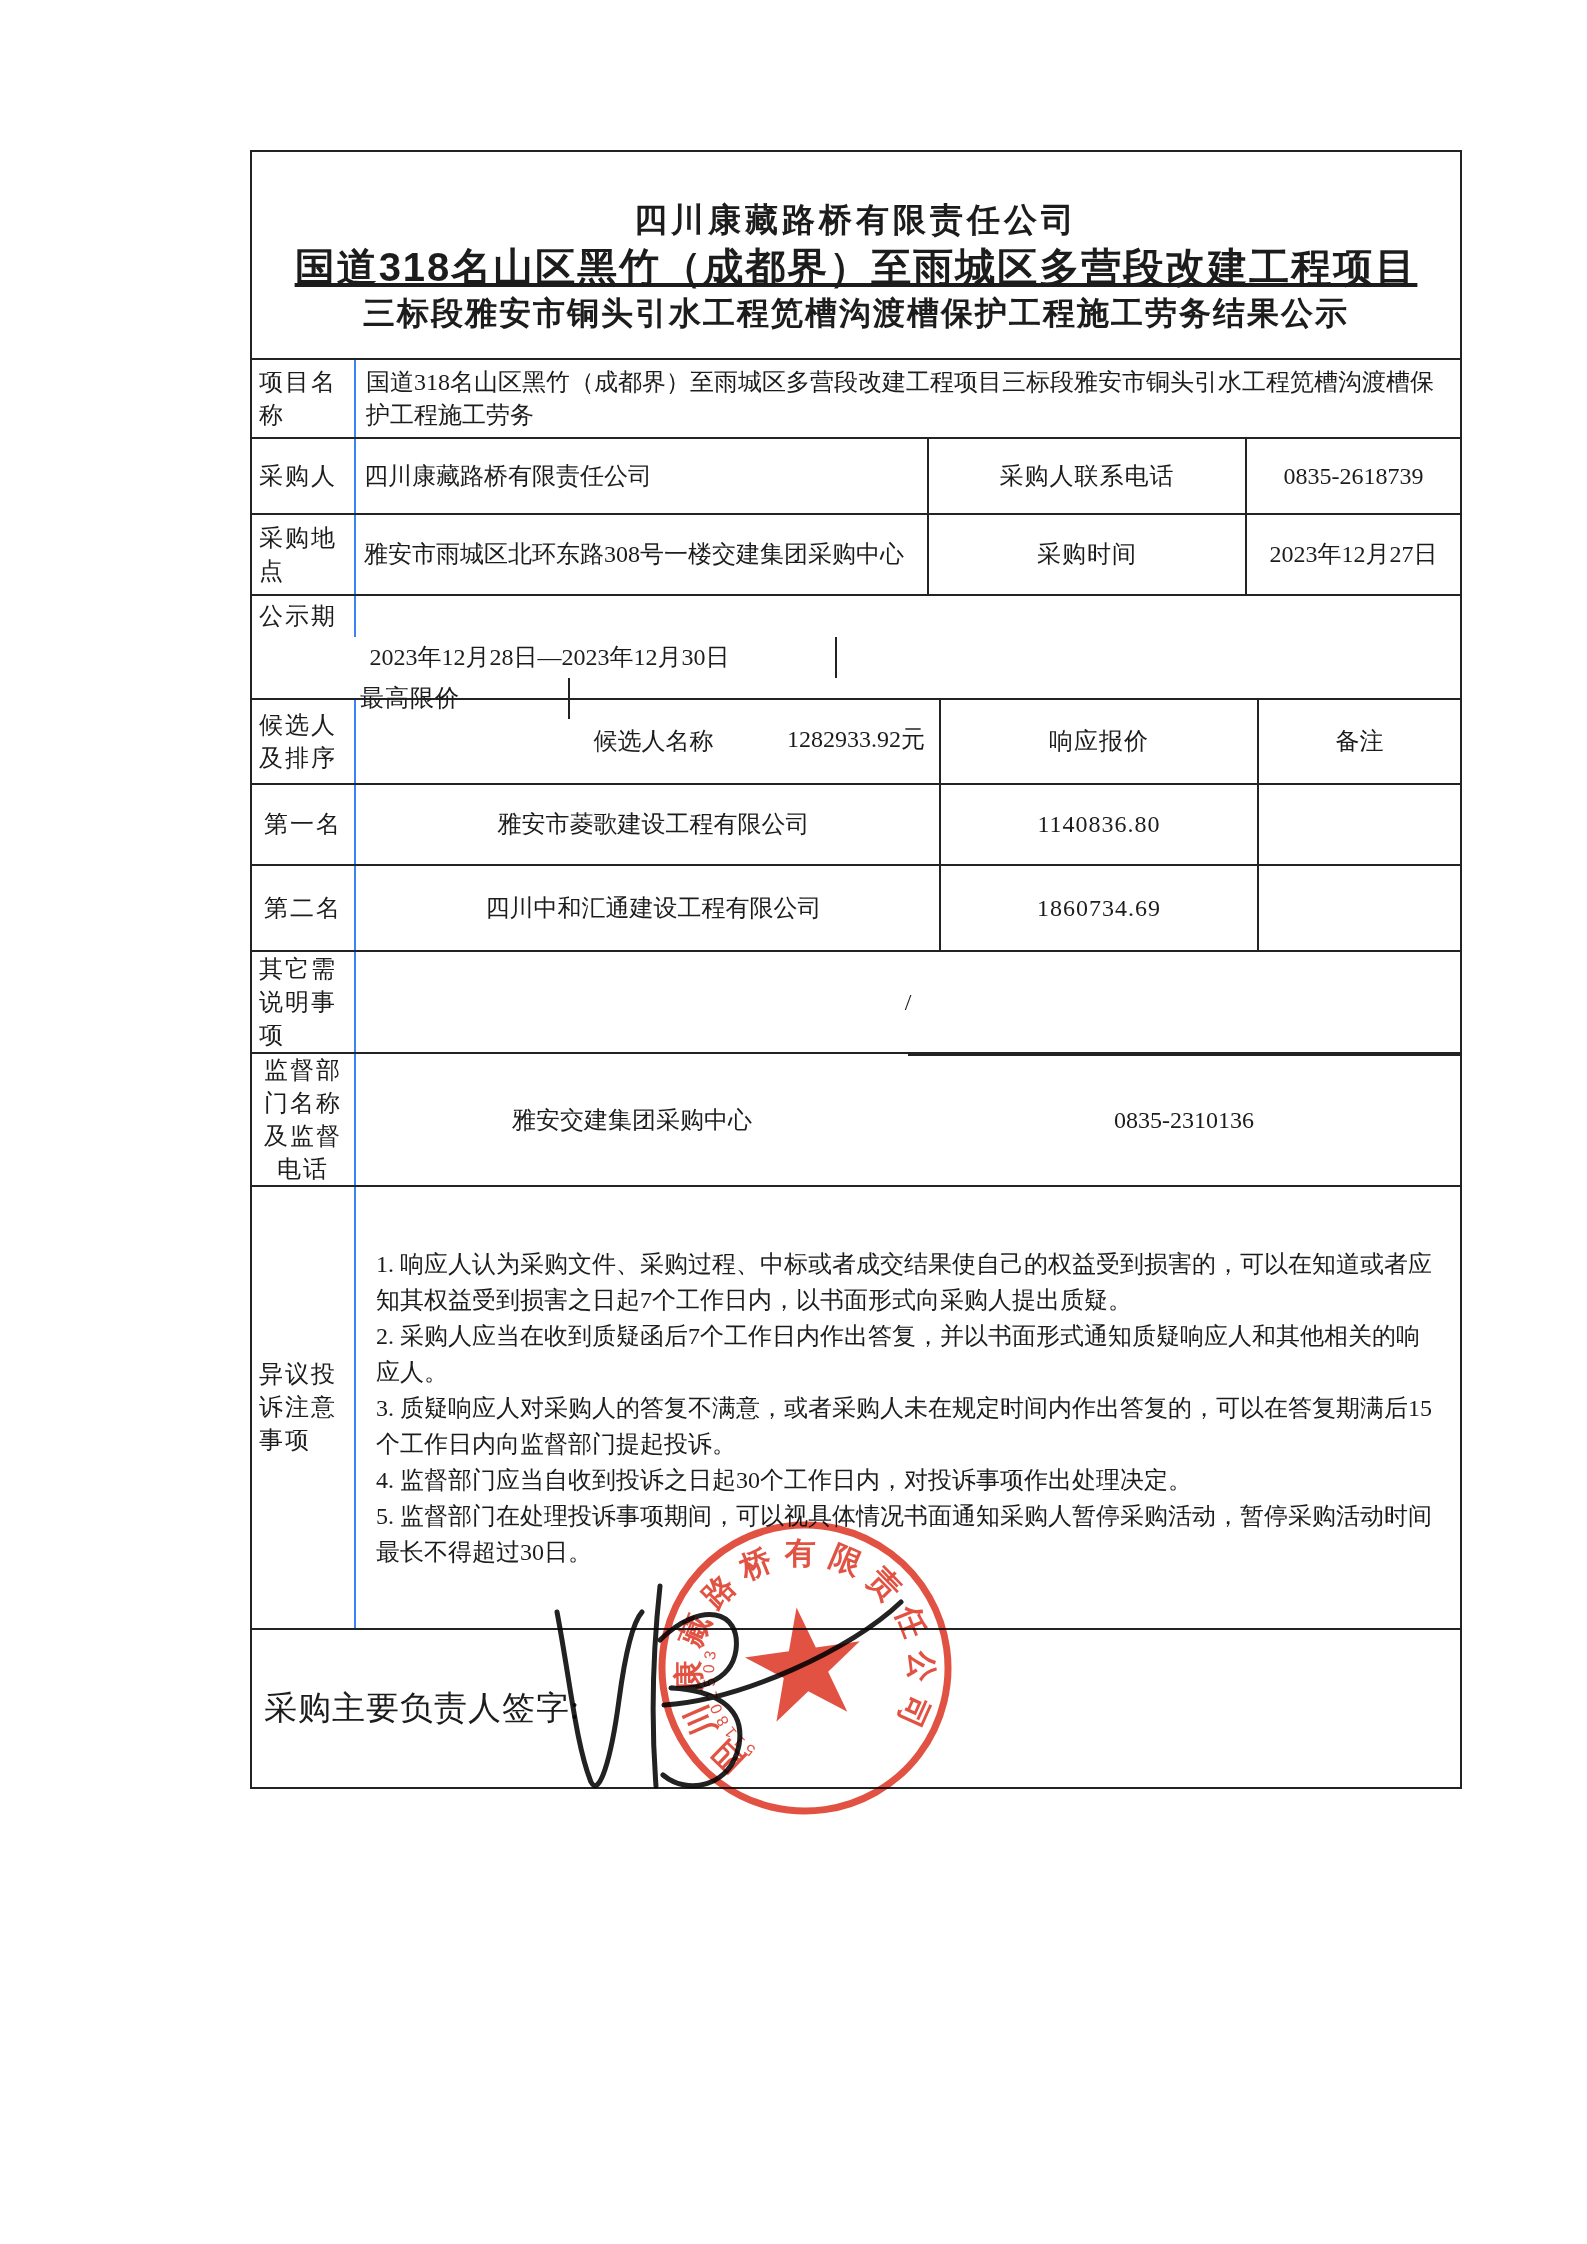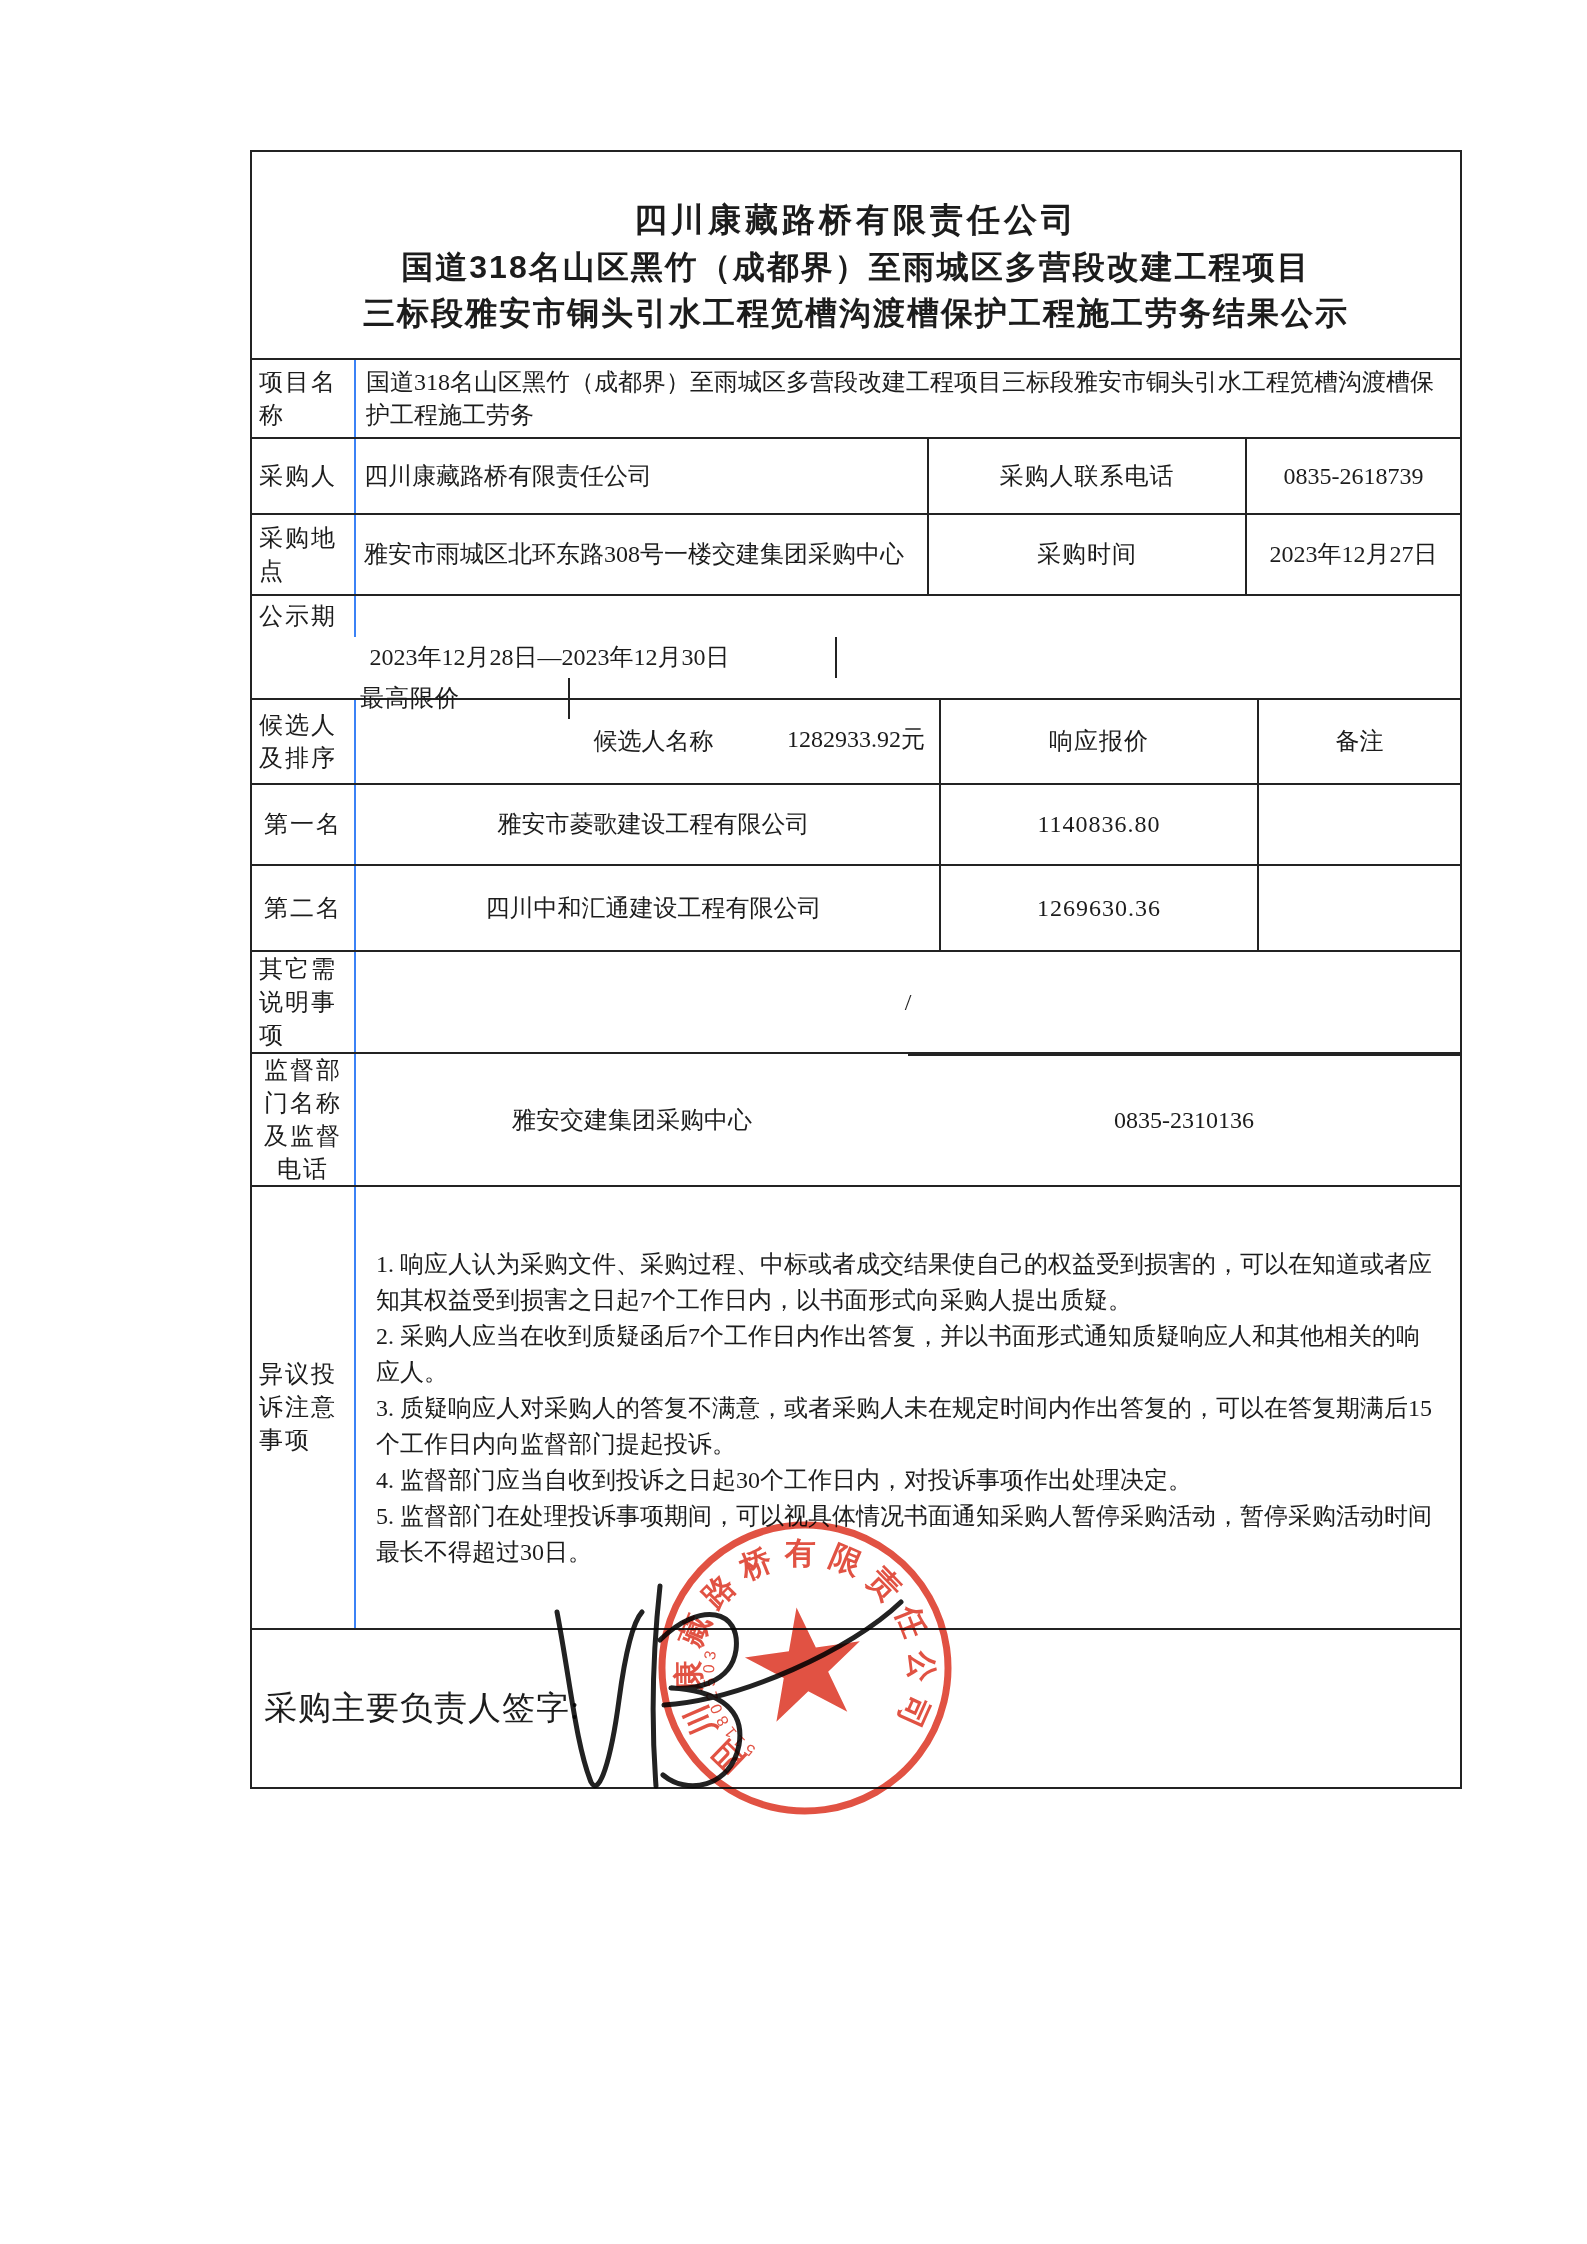--- a/index.html
+++ b/index.html
@@ -10,21 +10,21 @@
   }
   .tbl {
     position:absolute; left:250px; top:150px; width:1212px;
     border:2px solid #232323; box-sizing:border-box; background:#ffffff;
   }
   .title-block {
     height:206px; box-sizing:border-box; padding-top:44px; text-align:center;
     font-family:"Liberation Sans","DejaVu Sans",sans-serif; font-weight:bold;
   }
   .t-line1 { font-size:33px; letter-spacing:4px; line-height:48px; }
-  .t-line2 { font-size:32px; letter-spacing:2px; line-height:46px; }
+  .t-line2 { font-size:40px; letter-spacing:2px; line-height:46px;text-decoration:underline; }
   .t-line3 { font-size:32px; letter-spacing:2px; line-height:46px; }
 
   .row { display:flex; border-top:2px solid #232323; box-sizing:border-box; }
   .cell { box-sizing:border-box; display:flex; align-items:center; font-size:24px; line-height:33px; }
   .lbl  { width:104px; border-right:2px solid #3b82f6; padding:4px 5px 4px 7px; letter-spacing:2px; }
   .lbl.center { justify-content:center; text-align:center; padding:4px 2px; }
   .c2 { width:573px; border-right:2px solid #232323; padding:4px 8px; }
   .c2.center { justify-content:center; text-align:center; padding:4px 2px;margin-left:12px; }
   .c3 { width:318px; border-right:2px solid #232323; justify-content:center; text-align:center; padding:4px 2px; letter-spacing:1px; }
   .c4 { flex:1; justify-content:center; text-align:center; padding:4px 2px; }
@@ -98,21 +98,21 @@
     <div class="row" style="height:81px;">
       <div class="cell lbl center">第一名</div>
       <div class="cell c2 center">雅安市菱歌建设工程有限公司</div>
       <div class="cell c3">1140836.80</div>
       <div class="cell c4"></div>
     </div>
 
     <div class="row" style="height:86px;">
       <div class="cell lbl center">第二名</div>
       <div class="cell c2 center">四川中和汇通建设工程有限公司</div>
-      <div class="cell c3">1269630.36</div>
+      <div class="cell c3">1860734.69</div>
       <div class="cell c4"></div>
     </div>
 
     <div class="row" style="height:102px;">
       <div class="cell lbl">其它需说明事项</div>
       <div class="cell span-all center">/</div>
     </div>
 
     <div class="row" style="height:133px;">
       <div class="cell lbl center">监督部门名称及监督电话</div>

